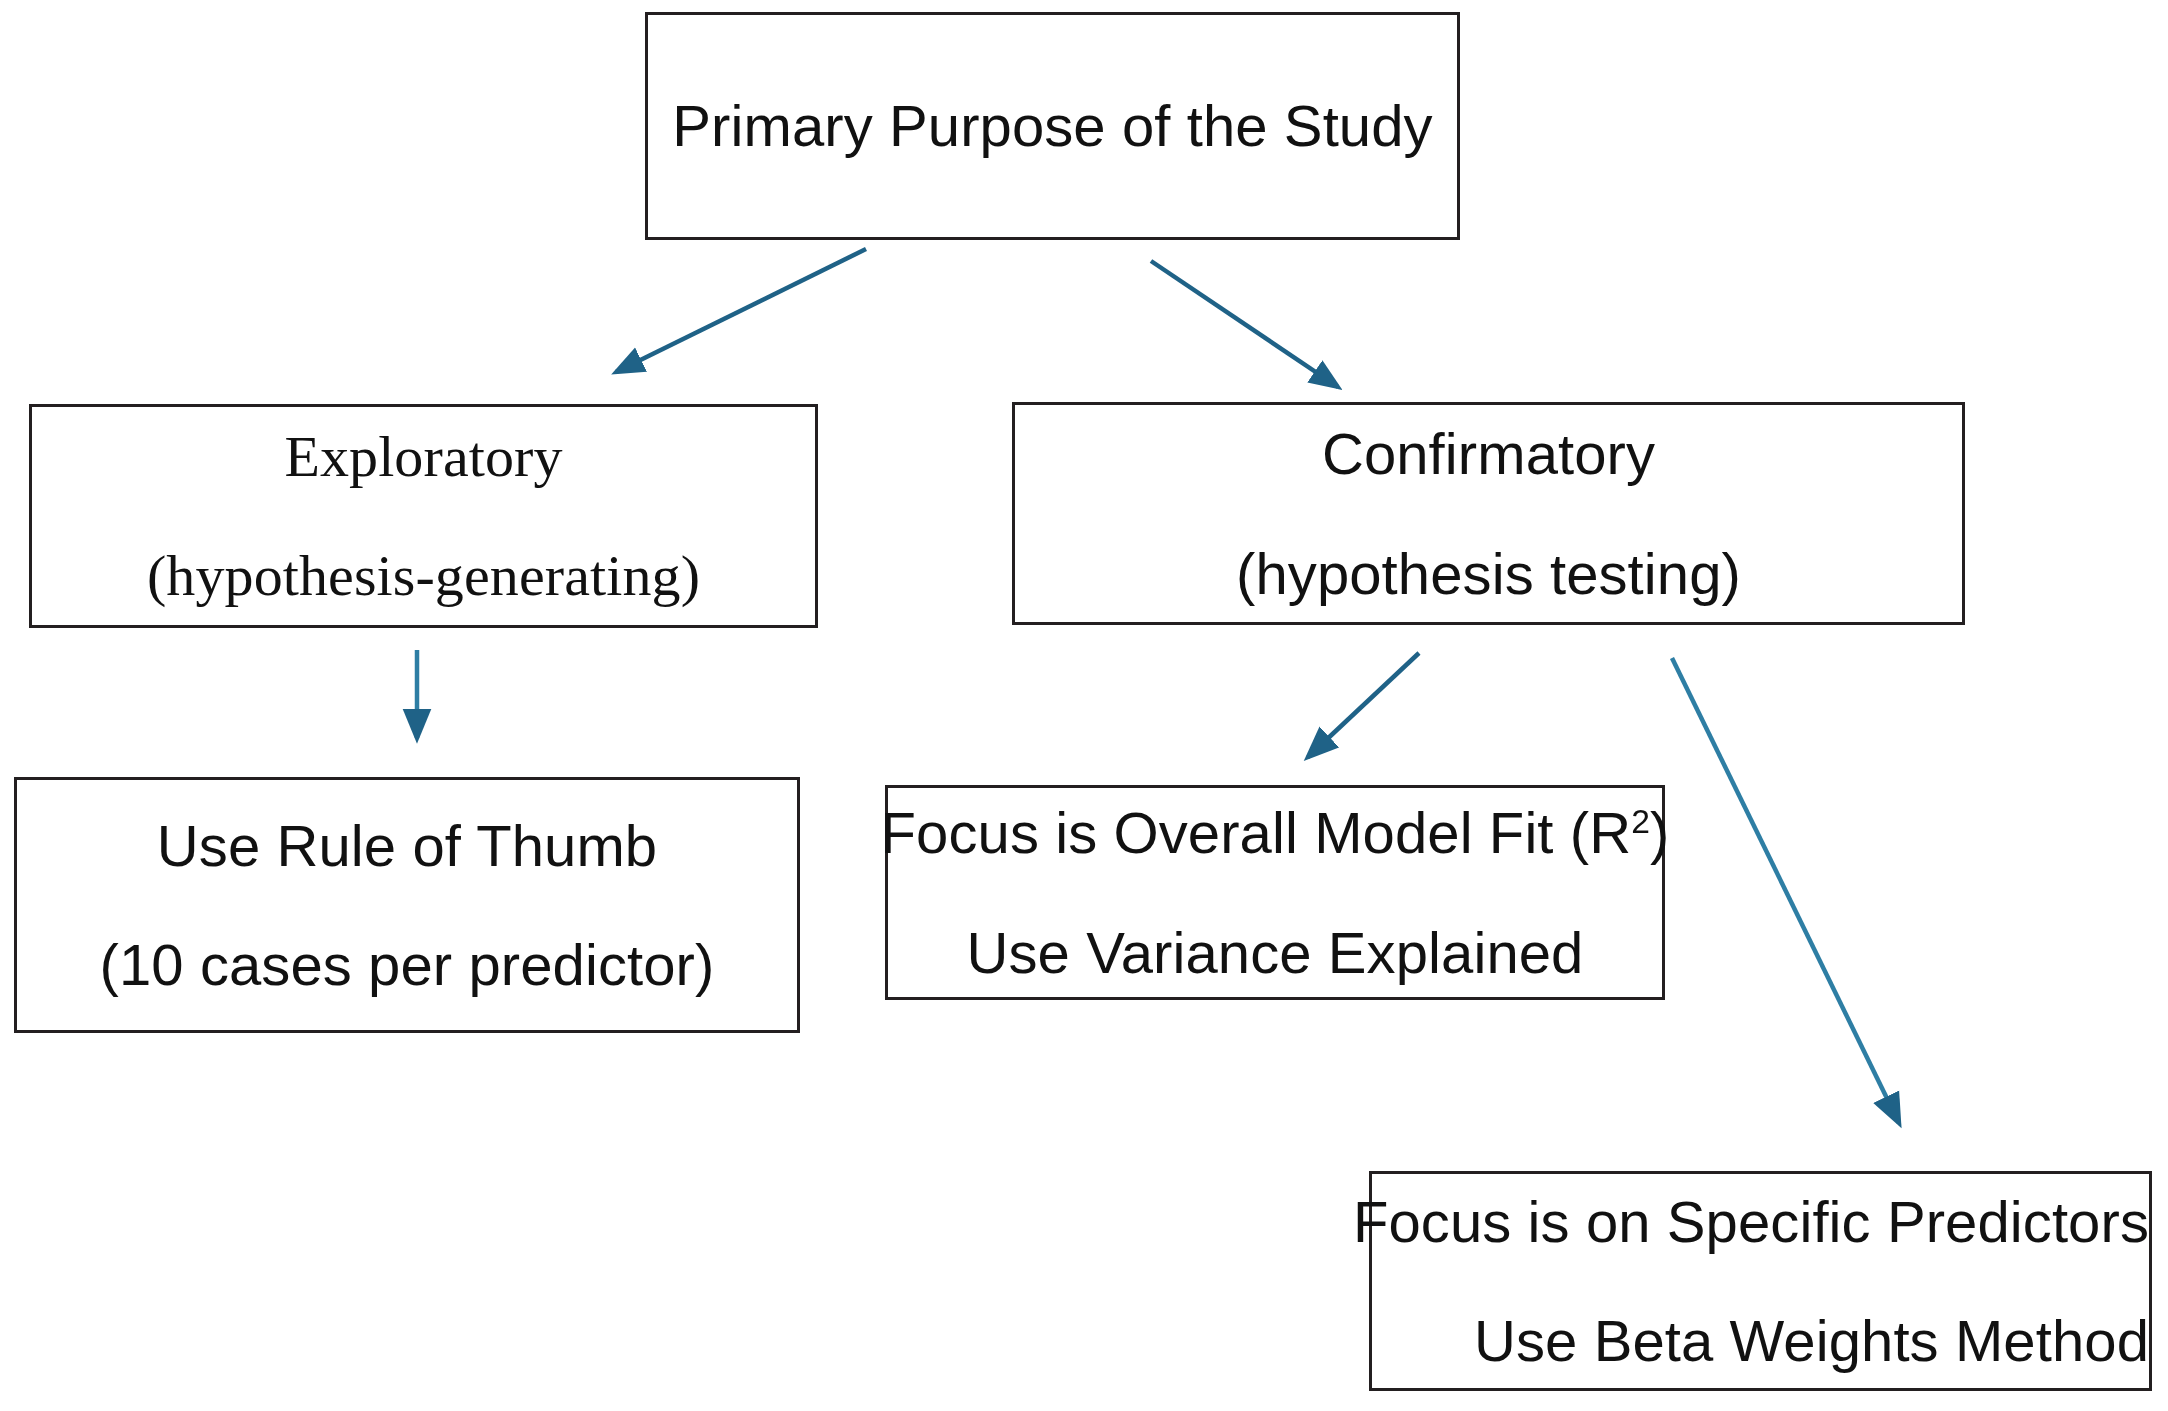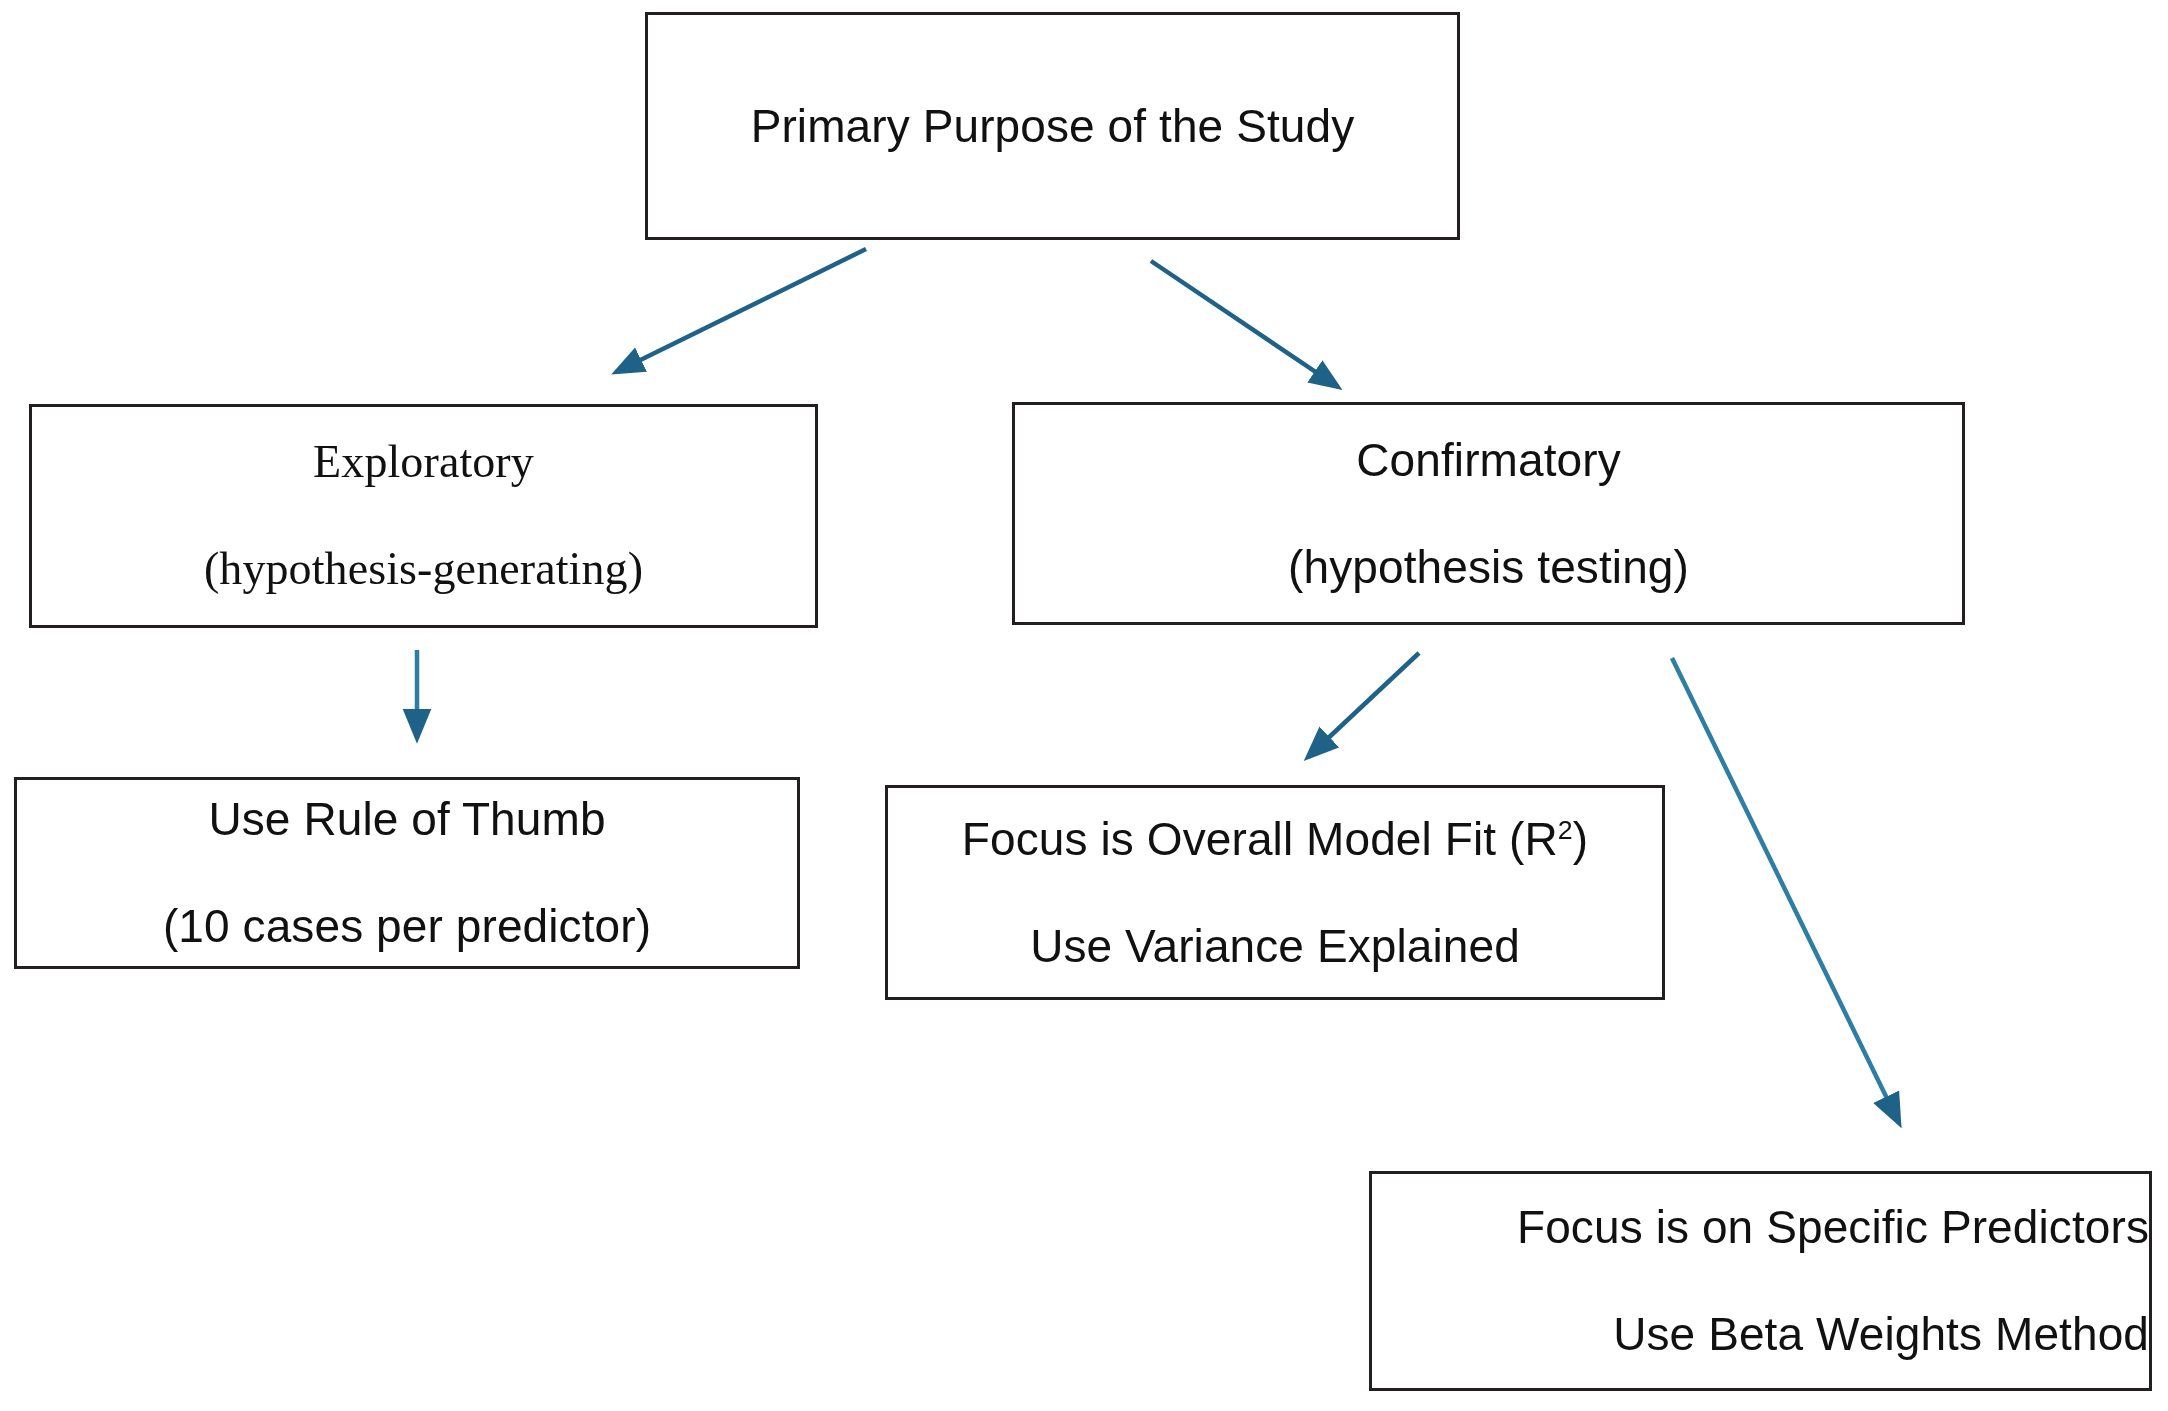--- a/index.html
+++ b/index.html
@@ -21,42 +21,42 @@
     background: #ffffff;
     border: 3px solid #231f20;
     display: flex;
     flex-direction: column;
     align-items: center;
     justify-content: center;
     text-align: center;
   }
   .node .line {
     color: #111111;
-    font-size: 46px;
+    font-size: 58px;
     line-height: 1.06;
     letter-spacing: 0.1px;
     white-space: nowrap;
   }
   .node .line.gap-top {
     margin-top: 58px;
   }
   .node.single .line {
     margin: 0;
   }
   sup {
     font-size: 0.58em;
     vertical-align: super;
     line-height: 0;
   }
 
   
   #node-root        { left: 645px;  top: 12px;   width: 815px; height: 228px; }
   #node-exploratory { left: 29px;   top: 404px;  width: 789px; height: 224px; font-family: Liberation Serif, serif; }
   #node-confirmatory{ left: 1012px; top: 402px;  width: 953px; height: 223px; }
-  #node-rule-thumb  { left: 14px;   top: 777px;  width: 786px; height: 192px; }
+  #node-rule-thumb  { left: 14px;   top: 777px;  width: 786px; height: 256px; }
   #node-model-fit   { left: 885px;  top: 785px;  width: 780px; height: 215px; }
   #node-predictors  { left: 1369px; top: 1171px; width: 783px; height: 220px; align-items: flex-end; }
 
   #edges {
     position: absolute;
     left: 0;
     top: 0;
     width: 2168px;
     height: 1411px;
     pointer-events: none;

